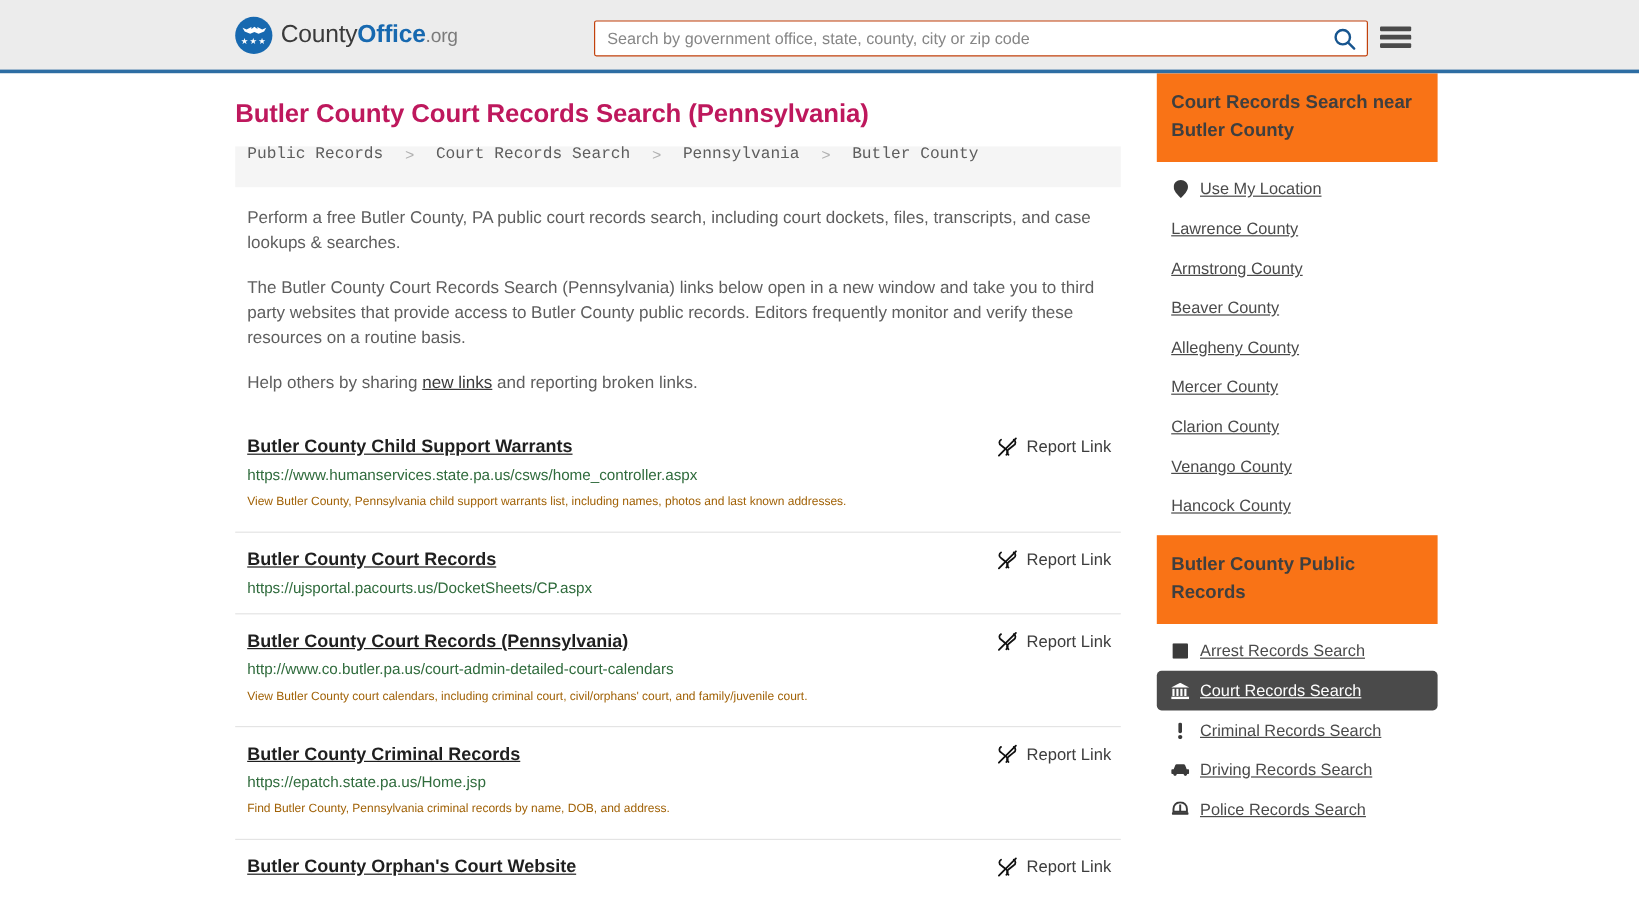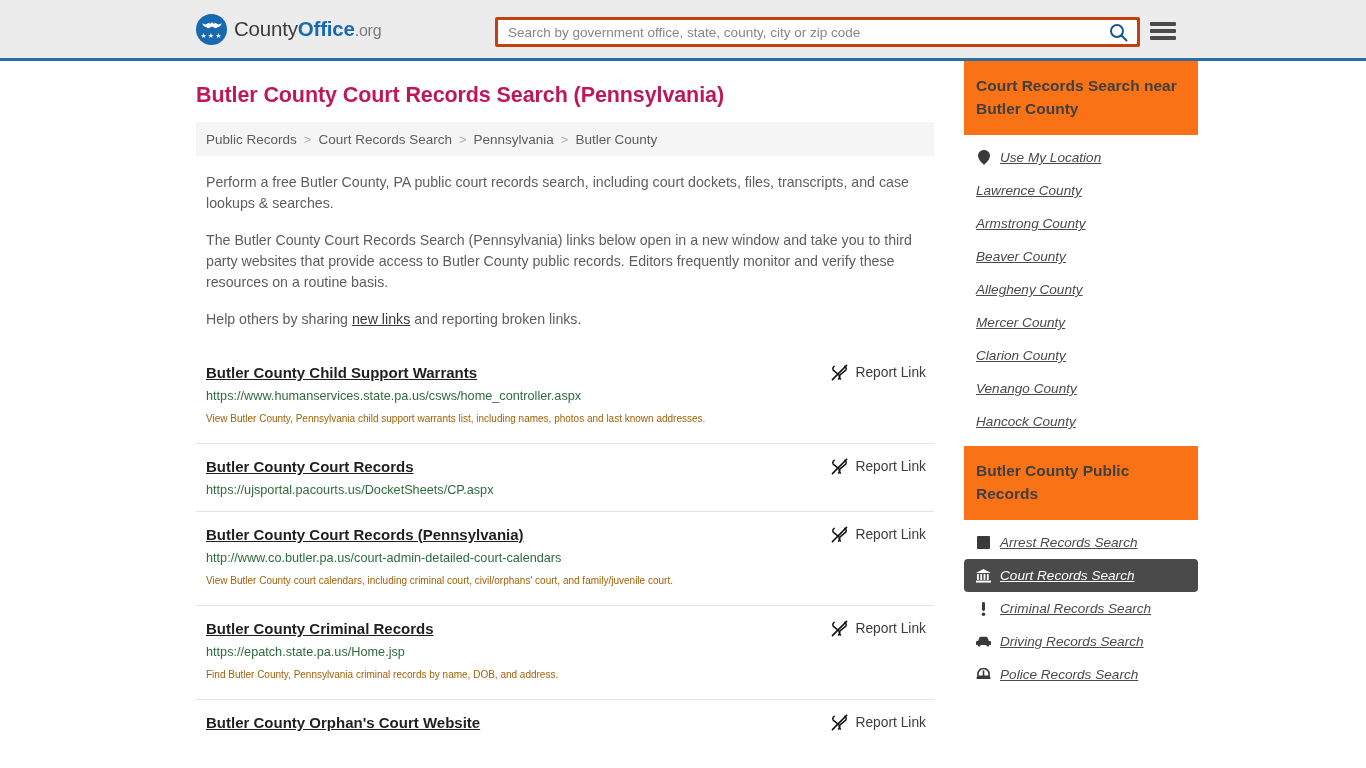--- a/index.html
+++ b/index.html
@@ -59,21 +59,21 @@
   .brand-text .c2 { color: #1769b0; font-weight: bold; }
   .brand-text .c3 { color: #7b7b7b; font-size: 16px; }
 
   .search-wrap {
     position: absolute;
     left: 495px;
     top: 17px;
     width: 645px;
     height: 30px;
     background: #ffffff;
-    border: 3px solid #c2410c;
+    border: 1px solid #c2410c;
     border-radius: 2px;
     display: flex;
     align-items: center;
   }
   .search-input {
     flex: 1;
     border: none;
     outline: none;
     height: 28px;
     padding: 0 10px;
@@ -117,24 +117,25 @@
     color: #be185d;
     font-weight: bold;
     margin: 22px 0 14px 0;
     letter-spacing: -0.1px;
   }
 
   .breadcrumb {
     background: #f5f5f5;
     height: 34px;
     display: flex;
-    align-items: center;
+    align-items: flex-start;
     padding: 0 10px;
     font-size: 13.5px;
-    gap: 7px;
+    gap: 18px;
+    font-family: Liberation Mono, monospace;
   }
   .breadcrumb a {
     color: #5d5d5d;
     text-decoration: none;
     cursor: pointer;
   }
   .breadcrumb .sep { color: #b0b0b0; font-size: 13px; }
 
   .intro p {
     font-size: 14.2px;
@@ -211,21 +212,20 @@
   }
   .side-list { padding: 6px 0 0 0; }
   .side-item {
     display: flex;
     align-items: center;
     gap: 9px;
     padding: 9px 12px;
     font-size: 13.6px;
     cursor: pointer;
     border-radius: 4px;
-    font-style: italic;
   }
   .side-item a,
   .side-item .side-label {
     color: #4a4a4a;
     text-decoration: underline;
     cursor: pointer;
   }
   .side-item.active {
     background: #4a4a4a;
   }

